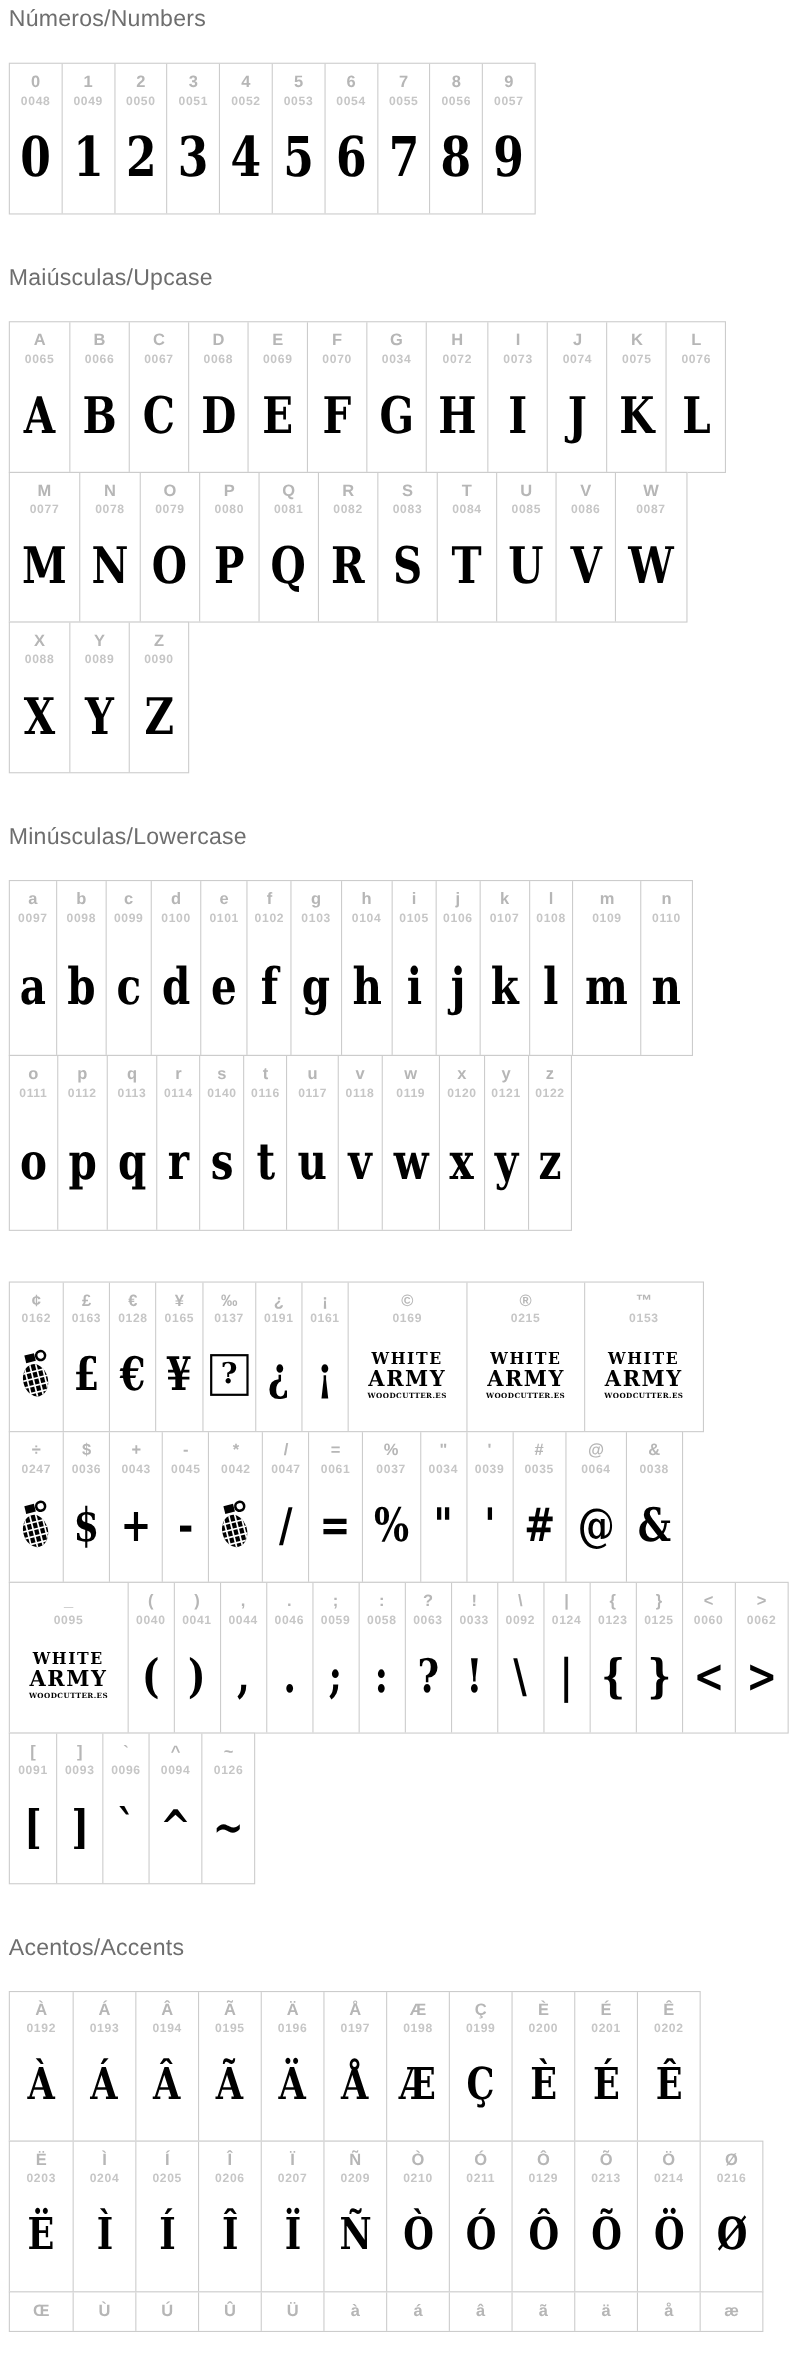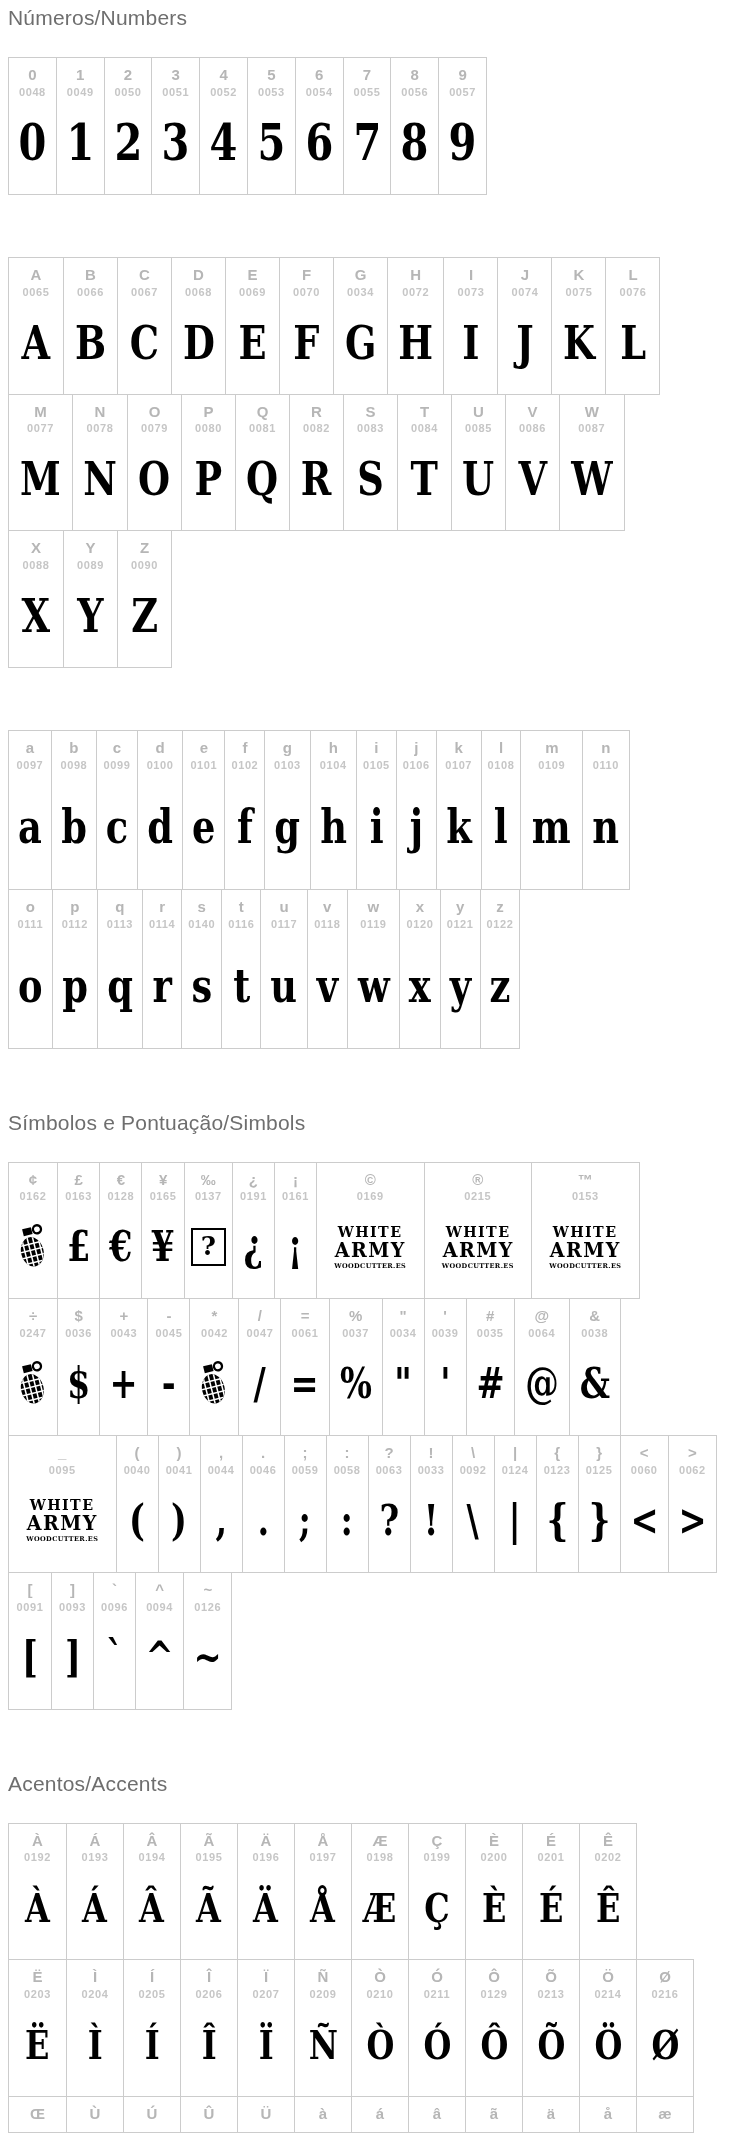--- a/index.html
+++ b/index.html
@@ -2,21 +2,21 @@
 <html style="--heading: #6e6e6e; --border: #cccccc; --label: #b6b6b6; --code: #c6c6c6; --glyph: #000000;"><head>
 <meta charset="utf-8">
 <style>
   :root{
     --heading:#6e6e6e; --border:#cccccc; --label:#b6b6b6; --code:#c6c6c6; --glyph:#000000;
   }
   *{box-sizing:border-box;}
   html,body{margin:0;padding:0;background:#ffffff;}
   body{width:730px;font-family:"Liberation Sans","DejaVu Sans",sans-serif;}
   main{display:block;padding:6px 0 20px 8px;}
-  .charmap-section{margin-bottom:62px;}
+  .charmap-section{margin-bottom:46px;}
   .section-title{color:var(--heading);font-size:21px;font-weight:400;margin:0 0 27px 0;letter-spacing:.2px;}
   .char-row{display:flex;width:max-content;border:1px solid var(--border);background:#fff;}
   .char-row + .char-row{margin-top:-1px;}
   .char-cell{display:flex;flex-direction:column;align-items:center;border-left:1px solid var(--border);padding:9px 6px 10px;}
   .char-cell:first-child{border-left:none;}
   .cell-label{color:var(--label);font-size:15px;font-weight:700;line-height:1.05;}
   .cell-code{color:var(--code);font-size:11px;font-weight:700;letter-spacing:.6px;margin-top:3px;}
   .cell-glyph{height:82px;display:flex;align-items:center;justify-content:center;margin-top:4px;align-self:stretch;}
   .gtext{font-family:"DejaVu Serif","Liberation Serif",serif;font-weight:700;font-size:46px;color:var(--glyph);display:inline-block;transform:scaleX(.8);line-height:1;white-space:pre;}
   .sec-numbers  .char-cell{min-width:45px;}
@@ -108,20 +108,21 @@
         <div class="char-cell">
           <div class="cell-label">9</div>
           <div class="cell-code">0057</div>
           <div class="cell-glyph">
             <span class="gtext">9</span>
           </div>
         </div>
       </div>
     </section>
     <section class="charmap-section sec-upcase">
+      <h2 class="section-title">Maiúsculas/Upcase</h2>
       <div class="char-row sec-upcase">
         <div class="char-cell">
           <div class="cell-label">A</div>
           <div class="cell-code">0065</div>
           <div class="cell-glyph">
             <span class="gtext">A</span>
           </div>
         </div>
         <div class="char-cell">
           <div class="cell-label">B</div>
@@ -298,20 +299,21 @@
         <div class="char-cell">
           <div class="cell-label">Z</div>
           <div class="cell-code">0090</div>
           <div class="cell-glyph">
             <span class="gtext">Z</span>
           </div>
         </div>
       </div>
     </section>
     <section class="charmap-section sec-lowercase">
+      <h2 class="section-title">Minúsculas/Lowercase</h2>
       <div class="char-row sec-lowercase">
         <div class="char-cell">
           <div class="cell-label">a</div>
           <div class="cell-code">0097</div>
           <div class="cell-glyph">
             <span class="gtext">a</span>
           </div>
         </div>
         <div class="char-cell">
           <div class="cell-label">b</div>
@@ -486,21 +488,20 @@
         <div class="char-cell">
           <div class="cell-label">z</div>
           <div class="cell-code">0122</div>
           <div class="cell-glyph">
             <span class="gtext">z</span>
           </div>
         </div>
       </div>
     </section>
     <section class="charmap-section sec-symbols">
-      <h2 class="section-title">Símbolos e Pontuação/Simbols</h2>
       <div class="char-row sec-symbols">
         <div class="char-cell">
           <div class="cell-label">¢</div>
           <div class="cell-code">0162</div>
           <div class="cell-glyph">
             <svg class="grenade-svg" width="36" height="48" viewBox="0 0 40 52">
               <g transform="rotate(-14 20 26)">
                 <rect x="13" y="4" width="10" height="8" fill="#000"></rect>
                 <circle cx="29" cy="8" r="4.5" fill="none" stroke="#000" stroke-width="2.6"></circle>
                 <clipPath id="gclip3-0-0">

